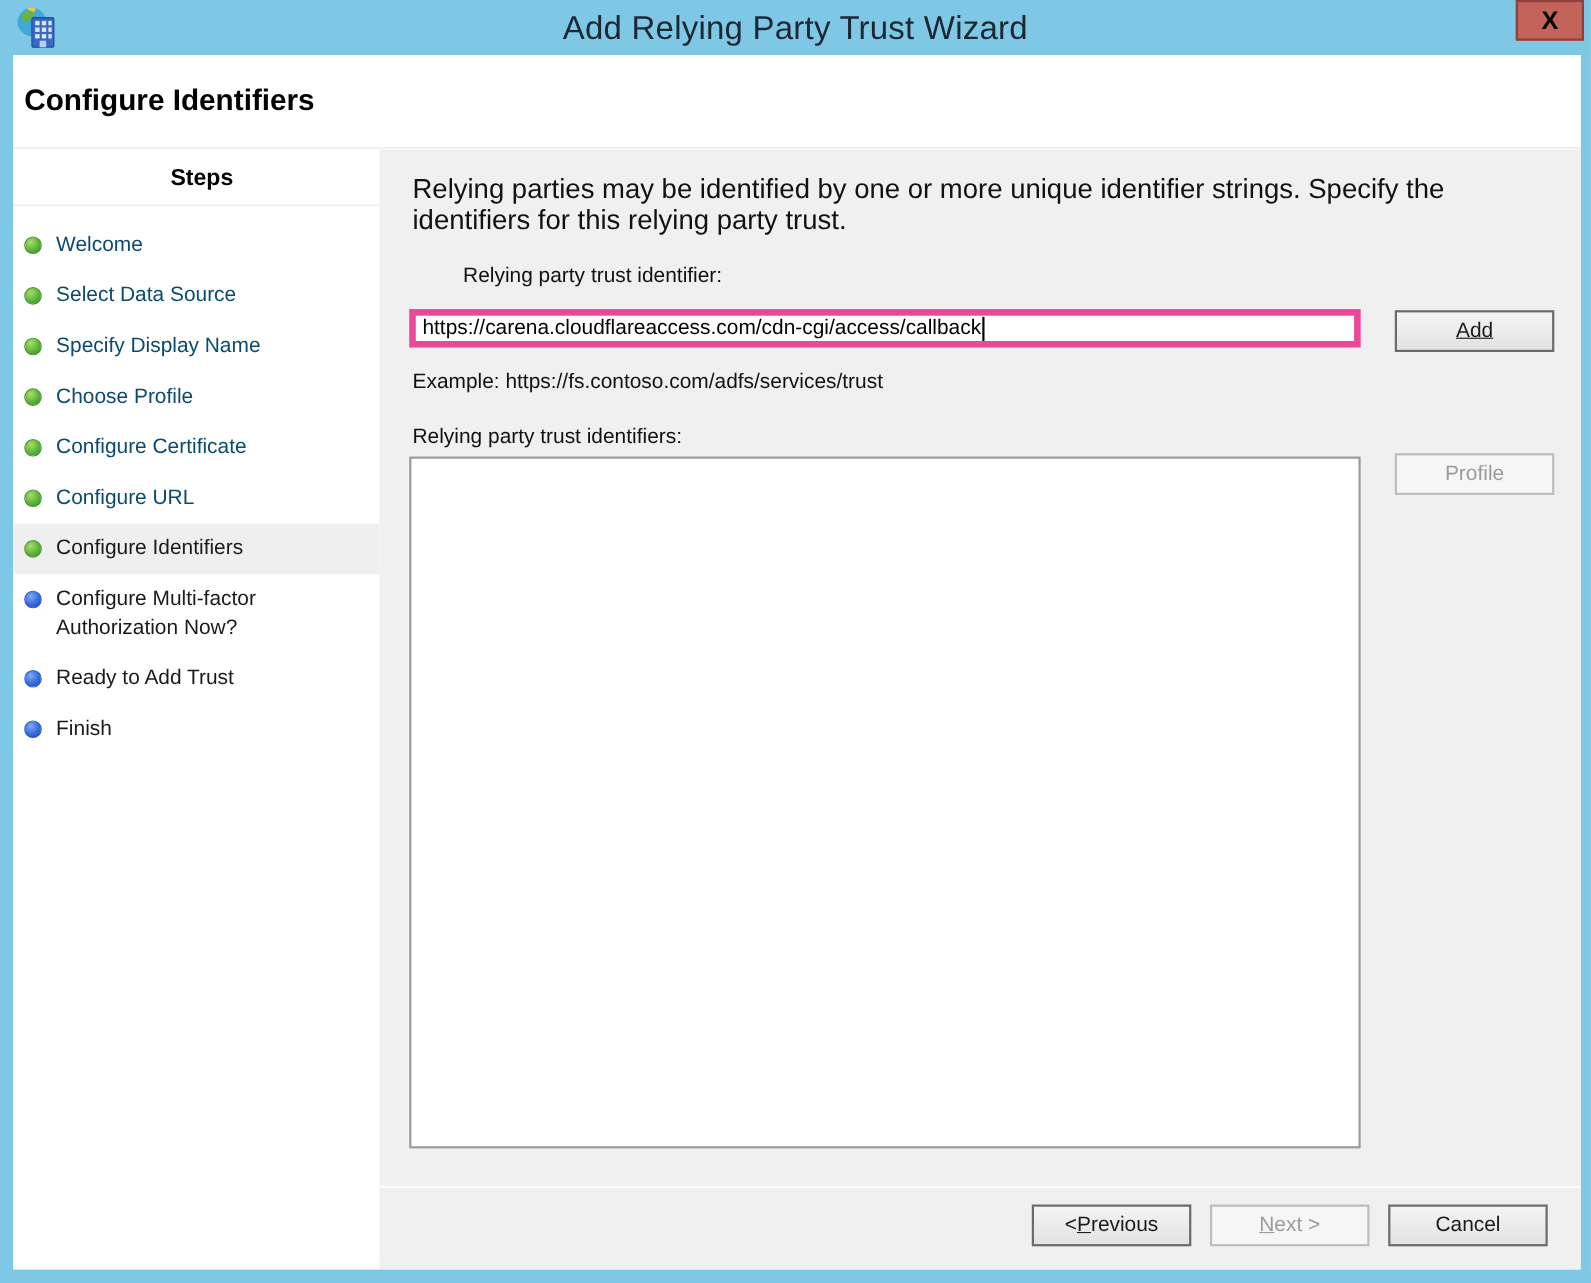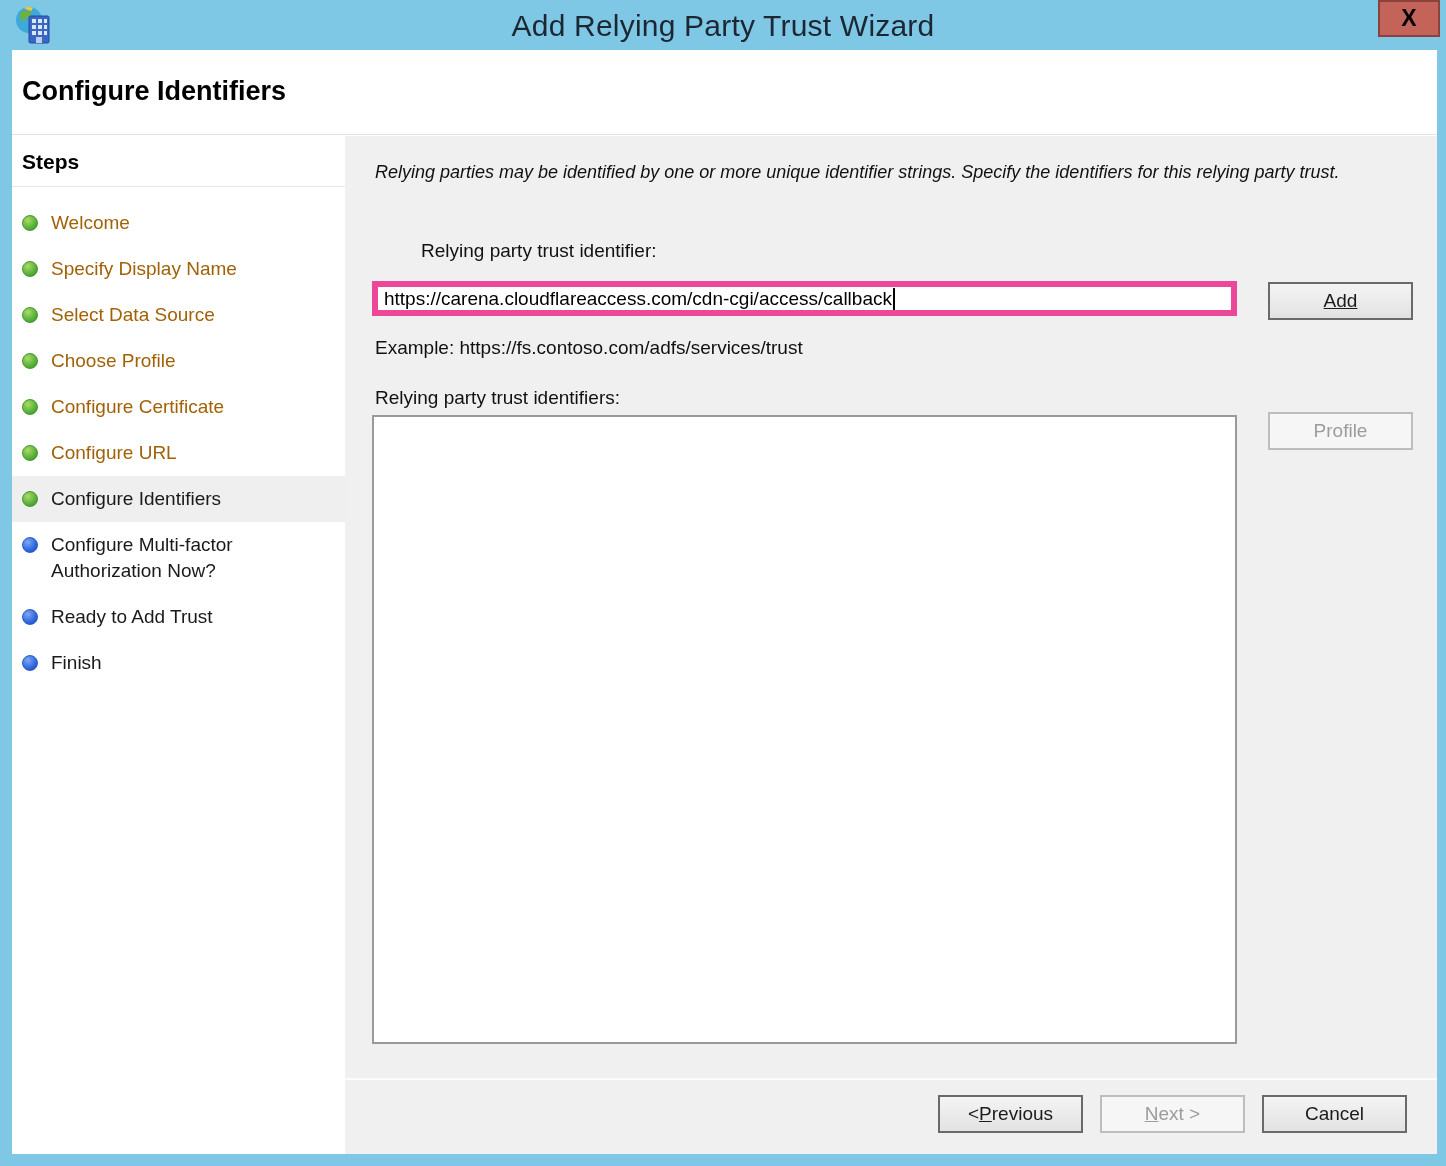--- a/index.html
+++ b/index.html
@@ -35,20 +35,21 @@
     position:absolute; left:0; top:0; right:0; height:85px;
     background:#ffffff; border-bottom:1px solid #e3e3e3;
   }
   .header h1 { margin:0; padding:26px 0 0 10px; font-size:27px; font-weight:bold; color:#000; }
   
   .sidebar { position:absolute; left:0; top:86px; width:333px; bottom:0; background:#ffffff; }
   .steps-heading {
     margin:14px 0 0; padding:0 0 12px 10px;
     font-size:21px; font-weight:bold; color:#000;
     border-bottom:1px solid #e6e6e6;
+    text-align:center;
   }
   ul.steps { list-style:none; margin:13px 0 0; padding:0; }
   li.step {
     display:flex; gap:13px; align-items:flex-start;
     padding:10px 18px 10px 10px;
     font-size:19px; line-height:26px; color:#1a1a1a;
   }
   .step .dot {
     flex:0 0 16px; width:16px; height:16px; border-radius:50%; margin-top:5px;
   }
@@ -57,28 +58,28 @@
     border:1px solid #4a9431;
   }
   .step.current .dot {
     background:radial-gradient(circle at 35% 30%, #a9dc66, #55b039 60%, #3a8d25);
     border:1px solid #4a9431;
   }
   .step.todo .dot {
     background:radial-gradient(circle at 35% 30%, #7fa9f0, #2f66dd 60%, #1c49b8);
     border:1px solid #2b5bc8;
   }
-  .step.done .label { color:#a16207; }
+  .step.done .label { color:#0c4a6e; }
   .step.current { background:#efefef; }
   .step .label { flex:1; }
   
   .main { position:absolute; left:333px; top:86px; right:0; bottom:76px; background:#f0f0f0; }
   .intro {
     position:absolute; left:30px; top:22px; width:1030px;
-    font-size:18px; line-height:28px; color:#111;font-style:italic;
+    font-size:25px; line-height:28px; color:#111;
   }
   .lbl-identifier { position:absolute; left:30px; top:104px; font-size:19px; color:#111;margin-left:46px; }
   .textfield {
     position:absolute; left:27px; top:145px; width:865px; height:35px;
     background:#fff; border:6px solid #ec4899;
     display:flex; align-items:center; padding-left:6px;
     font-size:19px; color:#000; white-space:nowrap; overflow:hidden;
   }
   .caret { width:2px; height:22px; background:#000; margin-left:1px; }
   .example { position:absolute; left:30px; top:201px; font-size:19px; color:#111; }
@@ -147,25 +148,25 @@
 
     <div class="sidebar">
       <div class="steps-heading">Steps</div>
       <ul class="steps">
         <li class="step done">
           <span class="dot"></span>
           <span class="label">Welcome</span>
         </li>
         <li class="step done">
           <span class="dot"></span>
+          <span class="label">Select Data Source</span>
+        </li>
+        <li class="step done">
+          <span class="dot"></span>
           <span class="label">Specify Display Name</span>
-        </li>
-        <li class="step done">
-          <span class="dot"></span>
-          <span class="label">Select Data Source</span>
         </li>
         <li class="step done">
           <span class="dot"></span>
           <span class="label">Choose Profile</span>
         </li>
         <li class="step done">
           <span class="dot"></span>
           <span class="label">Configure Certificate</span>
         </li>
         <li class="step done">

